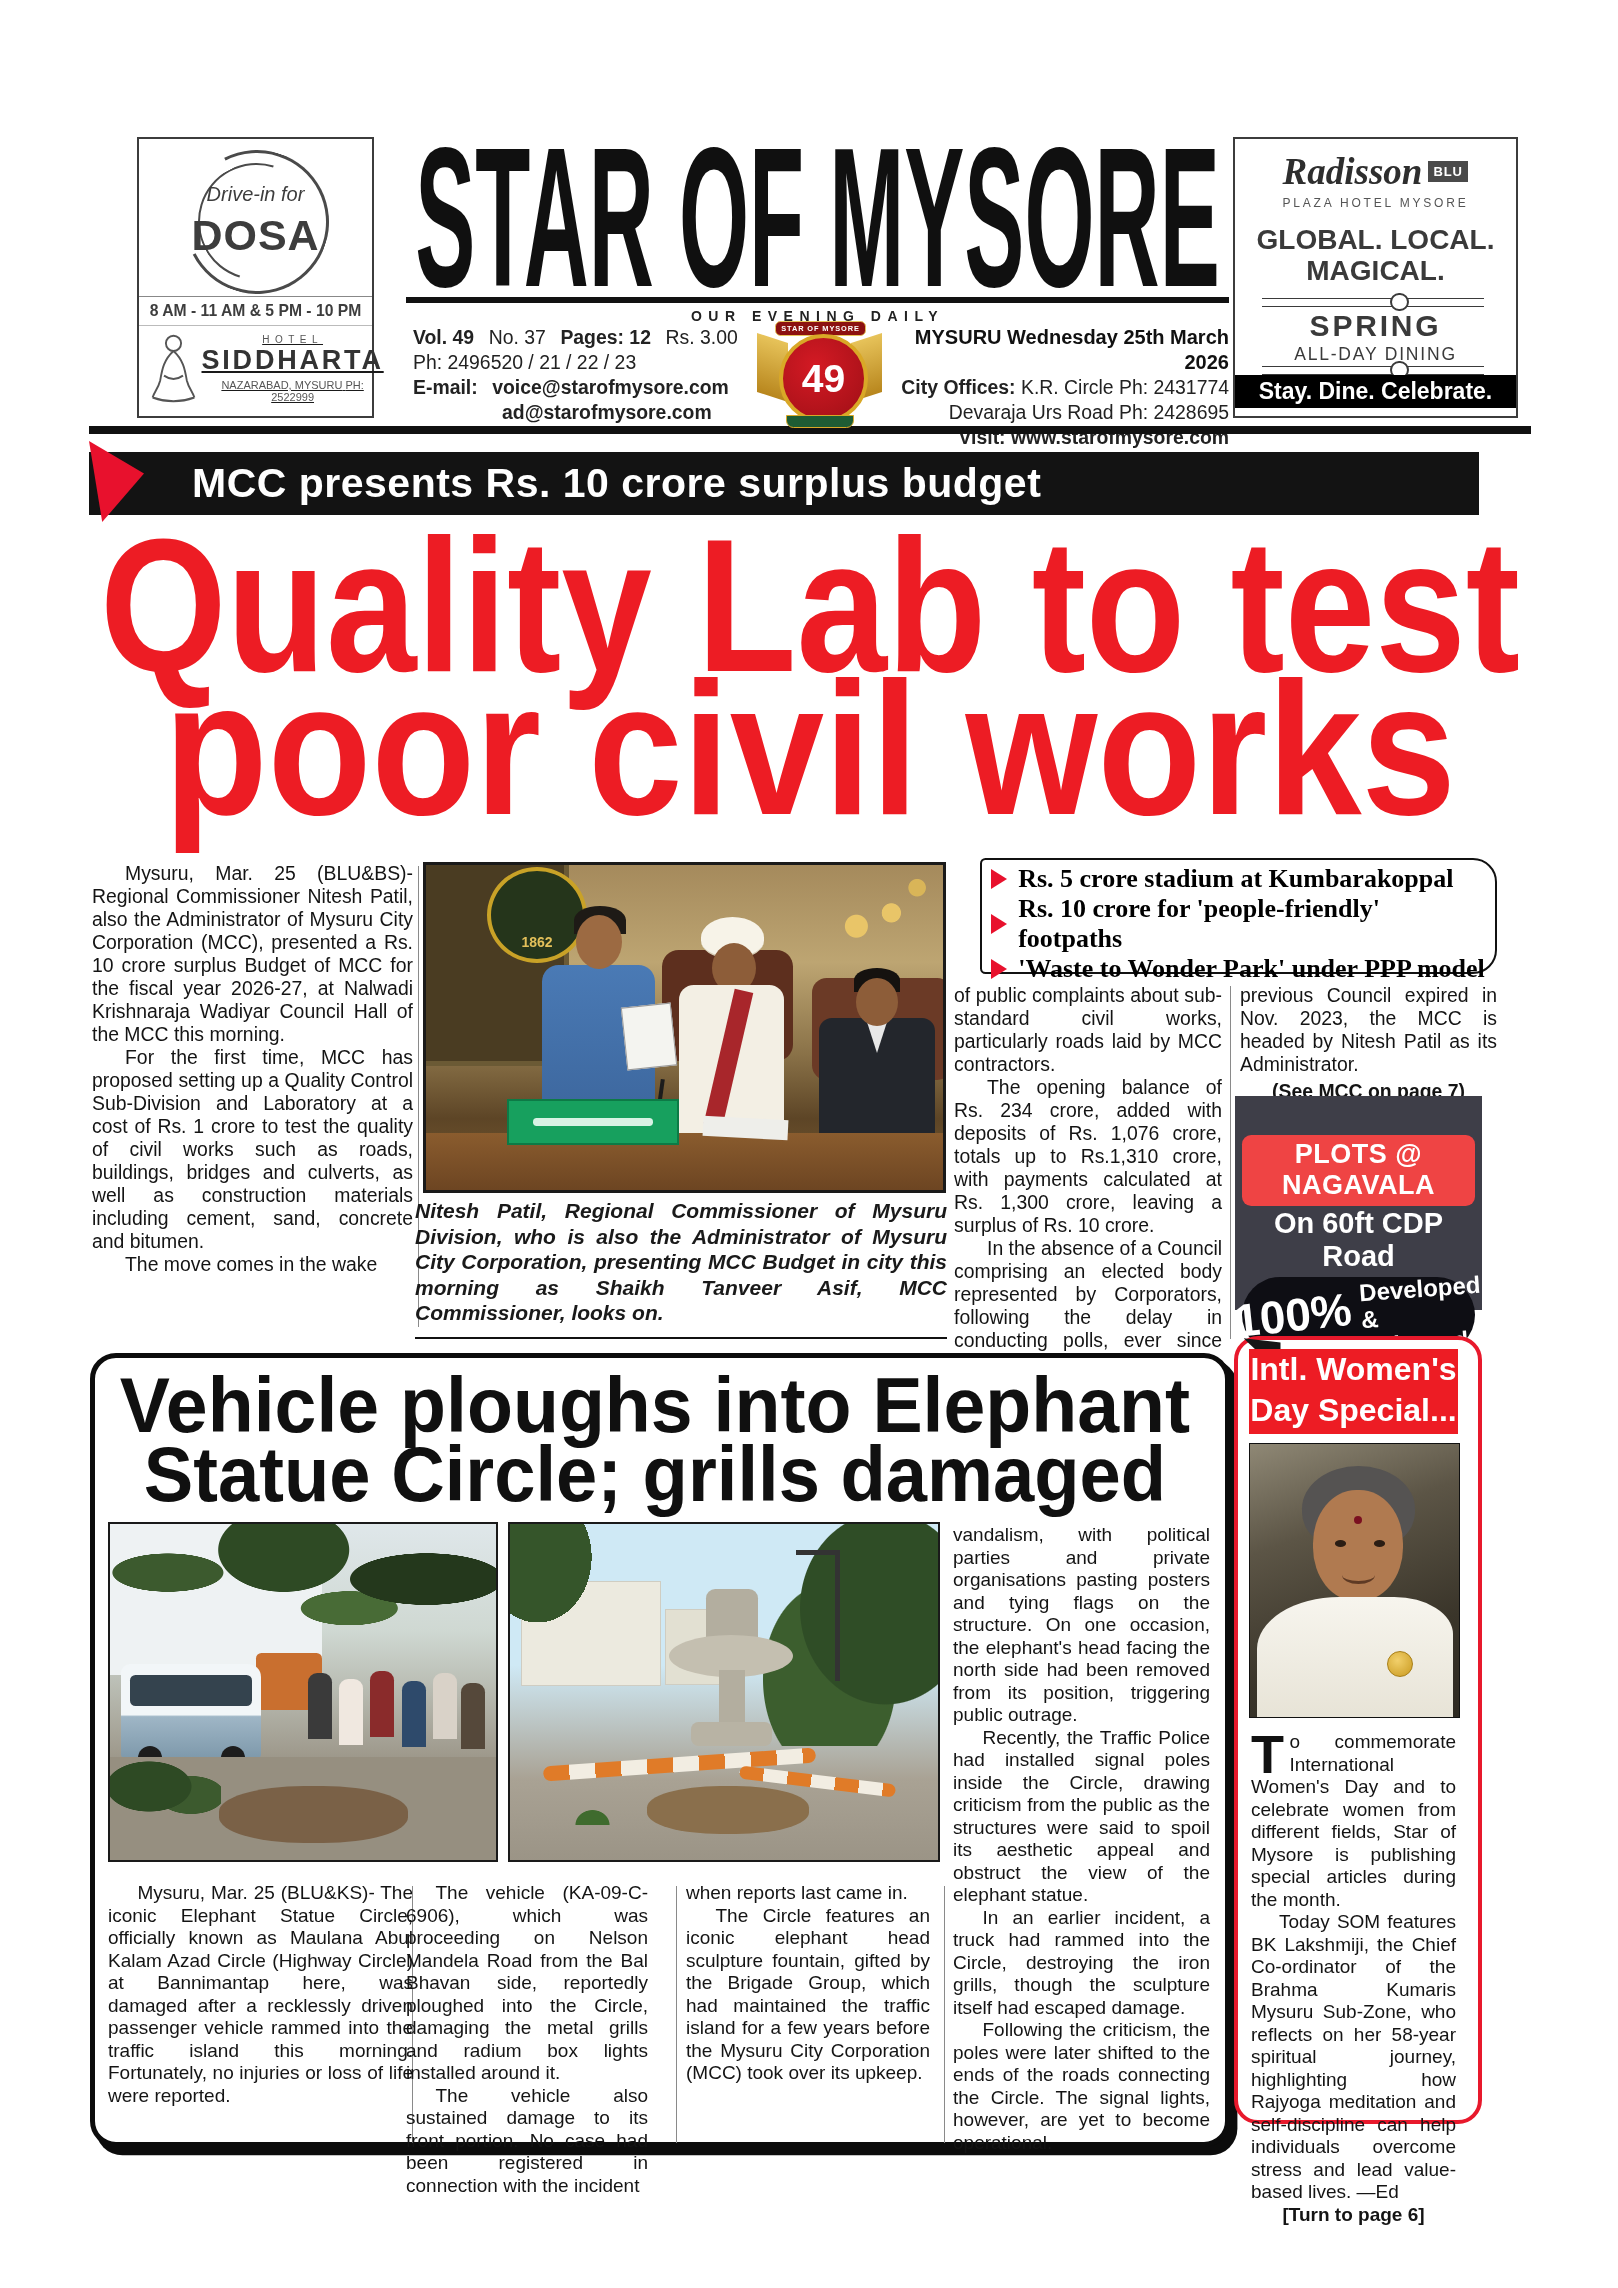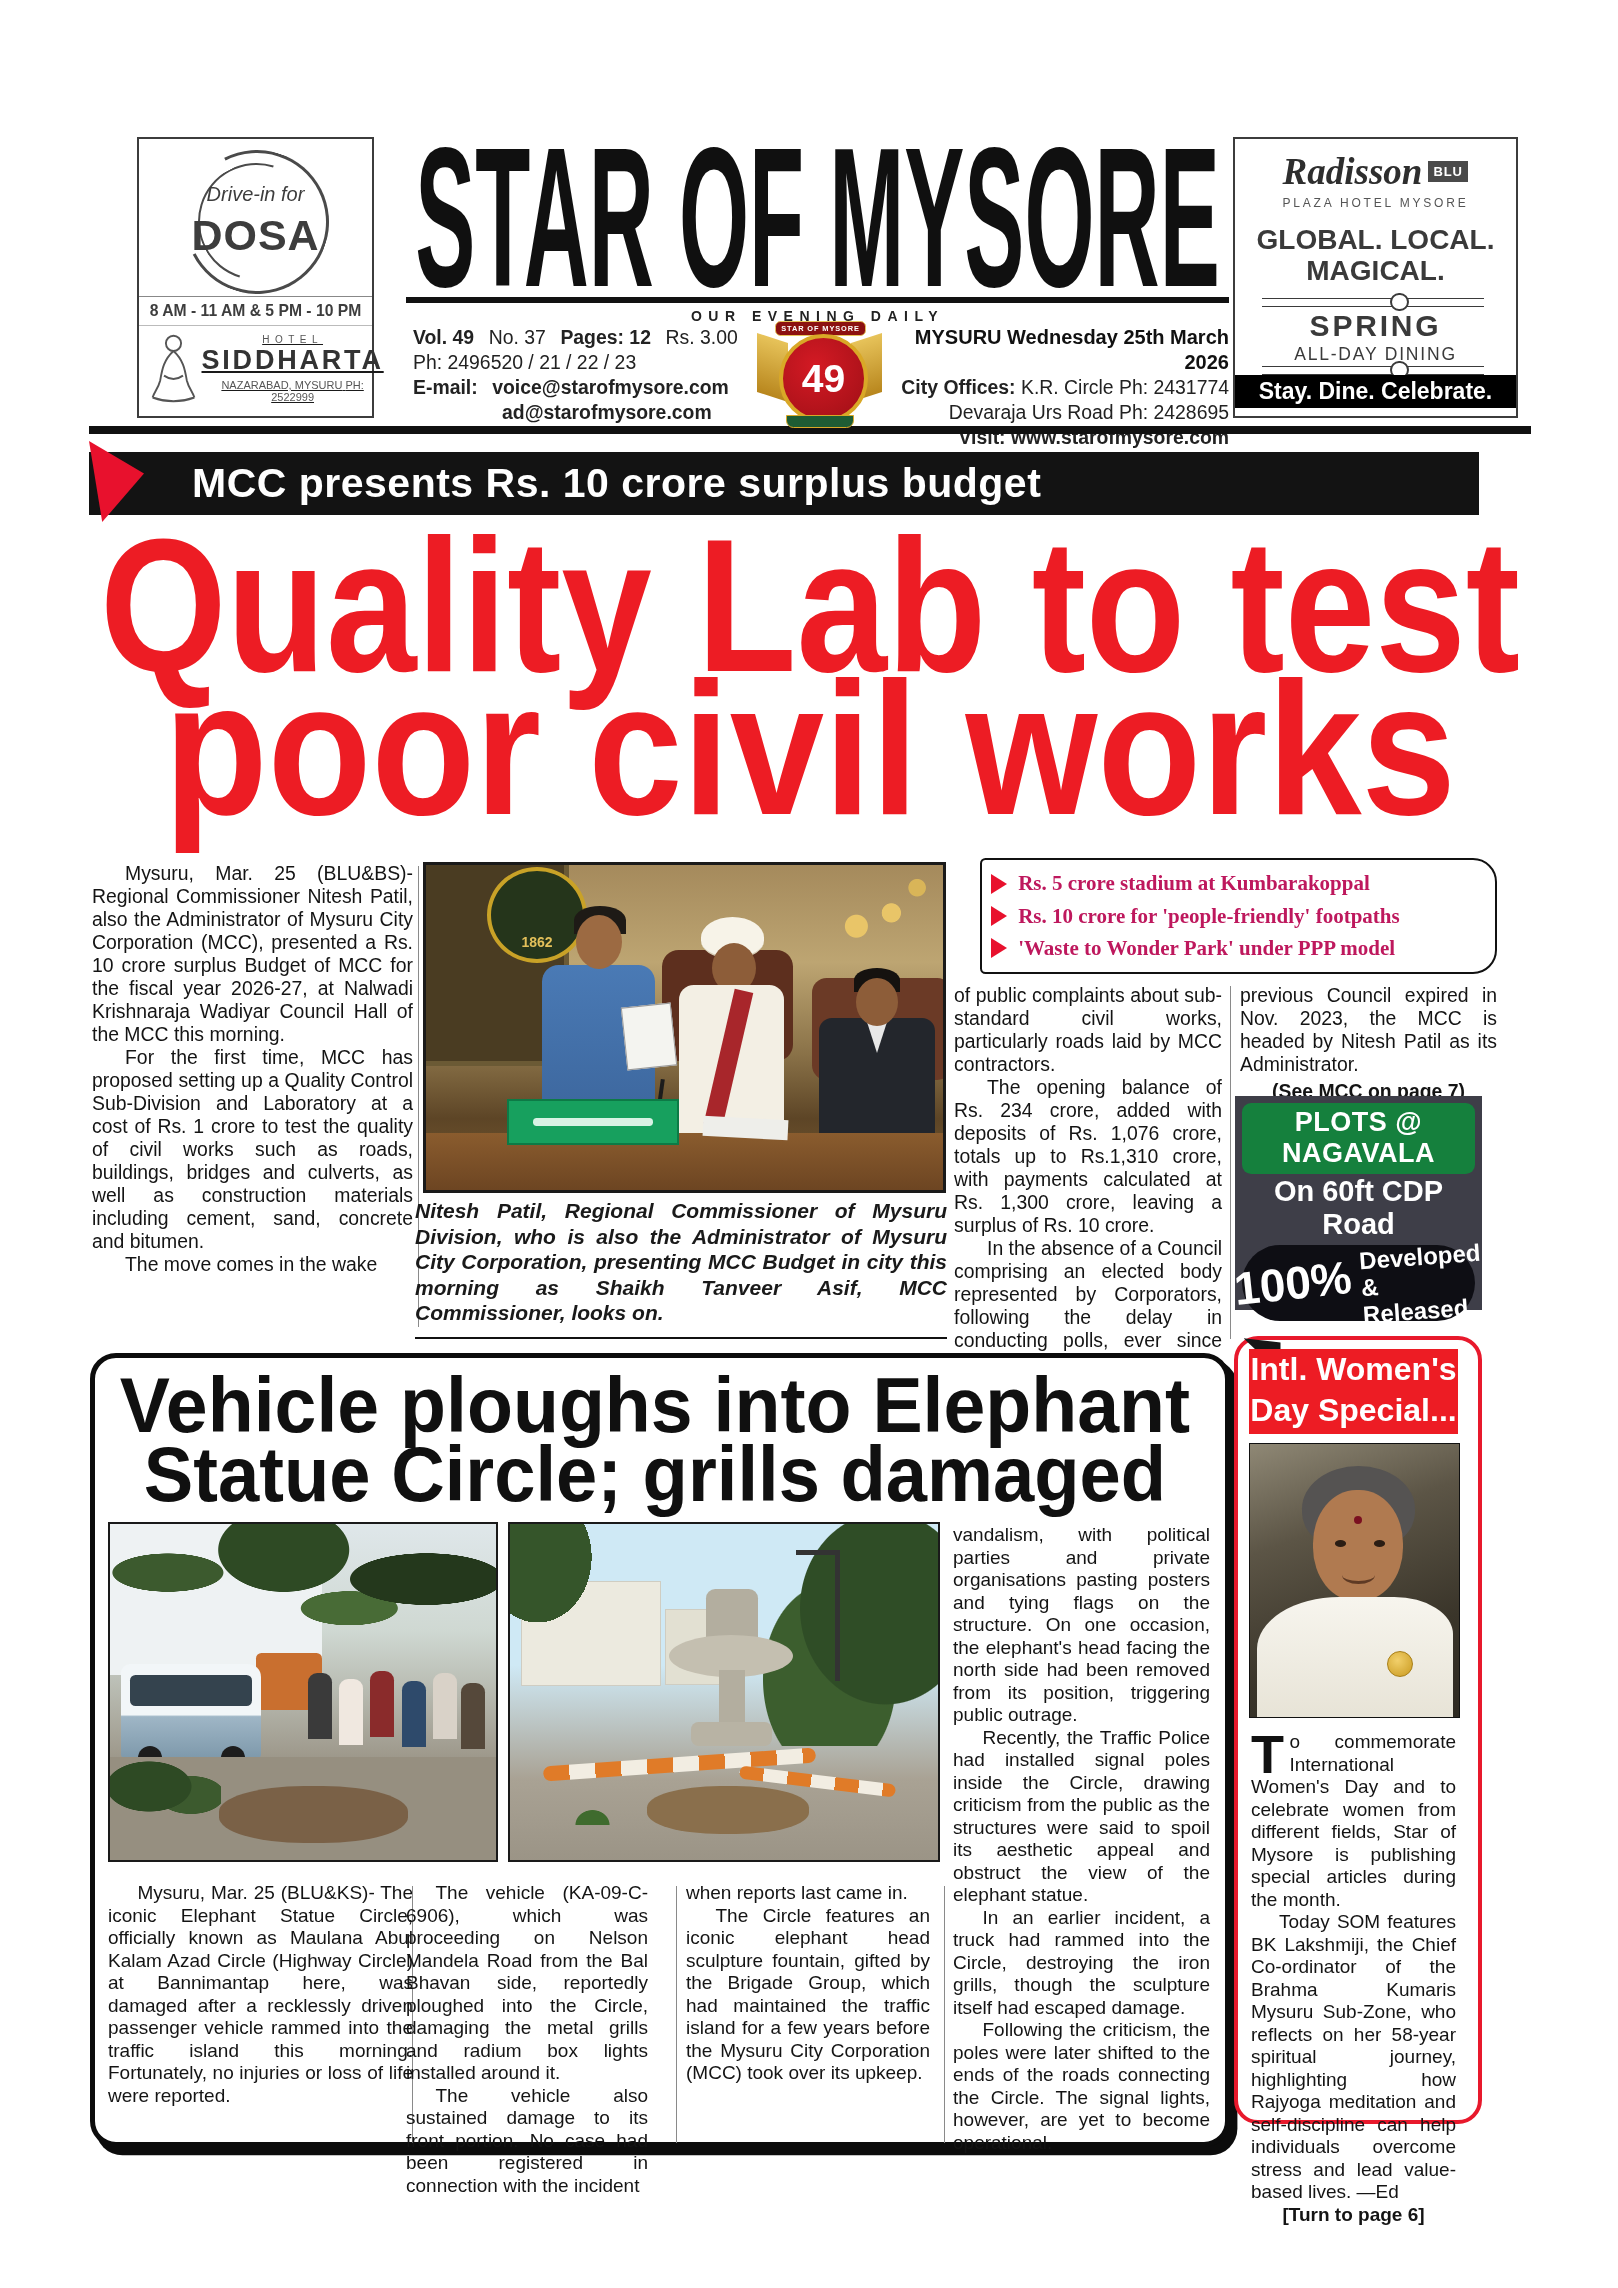--- a/index.html
+++ b/index.html
@@ -66,29 +66,29 @@
   .body-text p{margin:0;text-indent:33px;}
   .body-text p.noindent{text-indent:0;}
   #story1-col1{left:92px;top:862px;width:321px;}
   .vrule{width:0.9px;background:#8a8a8a;}
   #vrule1{left:418px;top:866px;height:461px;}
   #photo-main{left:423px;top:862px;width:517px;height:325px;border:3.7px solid #1a1a1a;overflow:hidden;}
   #caption{left:415px;top:1198px;width:532px;font-size:21px;line-height:25.5px;font-weight:bold;font-style:italic;text-align:justify;padding-bottom:11px;border-bottom:2.8px solid #111;}
   #bullet-box{left:980px;top:858px;width:517px;height:116px;border:2.8px solid #111;border-radius:5.5px 24px 24px 5.5px;box-sizing:border-box;display:flex;flex-direction:column;justify-content:space-evenly;padding:3.7px 9.2px;}
   .bullet-row{display:flex;align-items:center;gap:11px;}
   .bullet-arrow{width:0;height:0;border-top:10px solid transparent;border-bottom:10px solid transparent;border-left:16.6px solid #e8112d;}
-  .bullet-text{font-family:"Liberation Serif", serif;font-size:21px;font-weight:600;color:#be185d;}
+  .bullet-text{font-family:"Liberation Serif", serif;font-size:26px;font-weight:600;color:#000000;}
   #story1-col2{left:954px;top:984px;width:268px;}
   #vrule2{left:1230px;top:986px;height:353px;}
   #story1-col3{left:1240px;top:984px;width:257px;}
   .see-more{font-weight:bold;text-align:center;text-indent:0 !important;margin-top:3.7px !important;}
 
   
   #plots-ad{left:1235px;top:1096px;width:247px;height:214px;background:#3e3e48;box-sizing:border-box;padding:6.5px 7.4px;color:#fff;}
-  .plots-title{background:#15803d;border-radius:9.2px;font-size:27px;font-weight:bold;text-align:center;padding:4.6px 0;letter-spacing:0.5px;}
+  .plots-title{background:#ef4444;border-radius:9.2px;font-size:27px;font-weight:bold;text-align:center;padding:4.6px 0;letter-spacing:0.5px;margin-top:32px;}
   .plots-road{font-size:29px;font-weight:bold;text-align:center;margin-top:1.8px;}
   .plots-pill{background:#0e0e14;border-radius:41px;height:76px;margin-top:3.7px;display:flex;align-items:center;justify-content:center;gap:9.2px;}
   .plots-pct{font-size:46px;font-weight:bold;transform:rotate(-6deg);}
   .plots-dev{font-size:24px;font-weight:bold;line-height:27px;transform:rotate(-4deg);}
   .plots-contact{display:flex;align-items:baseline;justify-content:center;gap:7.4px;margin-top:3.7px;}
   .plots-name{font-size:18.5px;font-weight:bold;letter-spacing:0.9px;}
   .plots-phone{font-size:35px;font-weight:bold;}
 
   
   #story2-box{left:90px;top:1353px;width:1130px;height:784px;border:5.5px solid #0c0c0c;border-radius:26px;box-shadow:6.5px 7.4px 0 0.9px #0c0c0c;background:#fff;}

